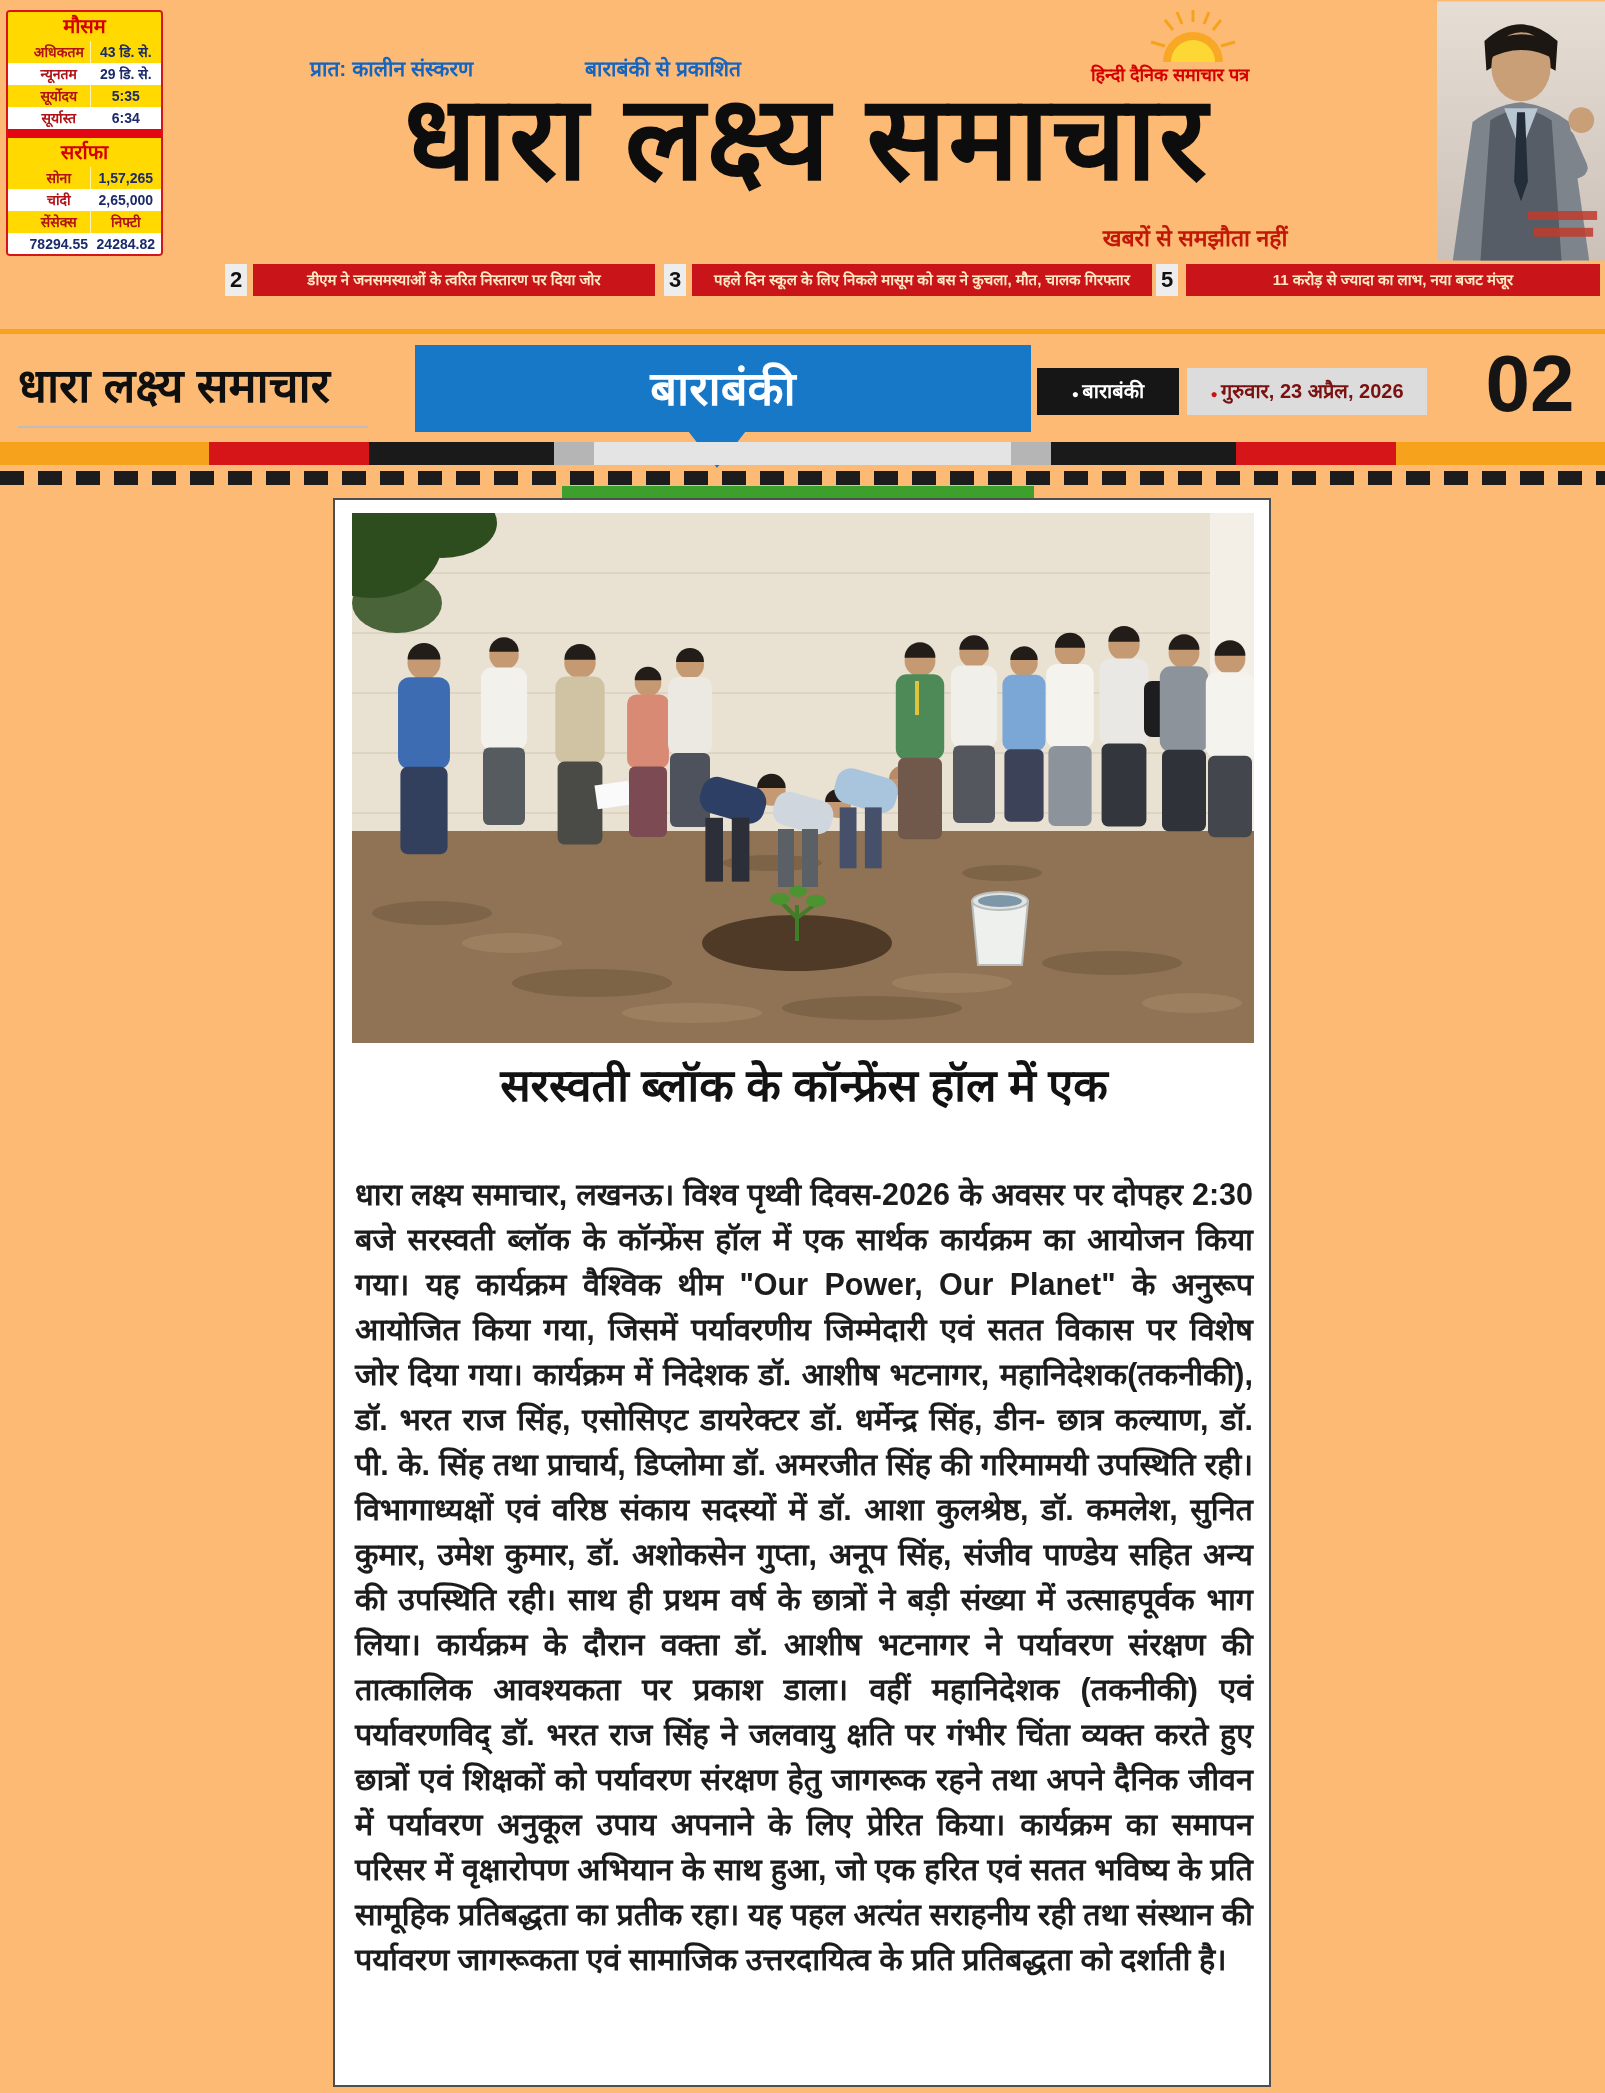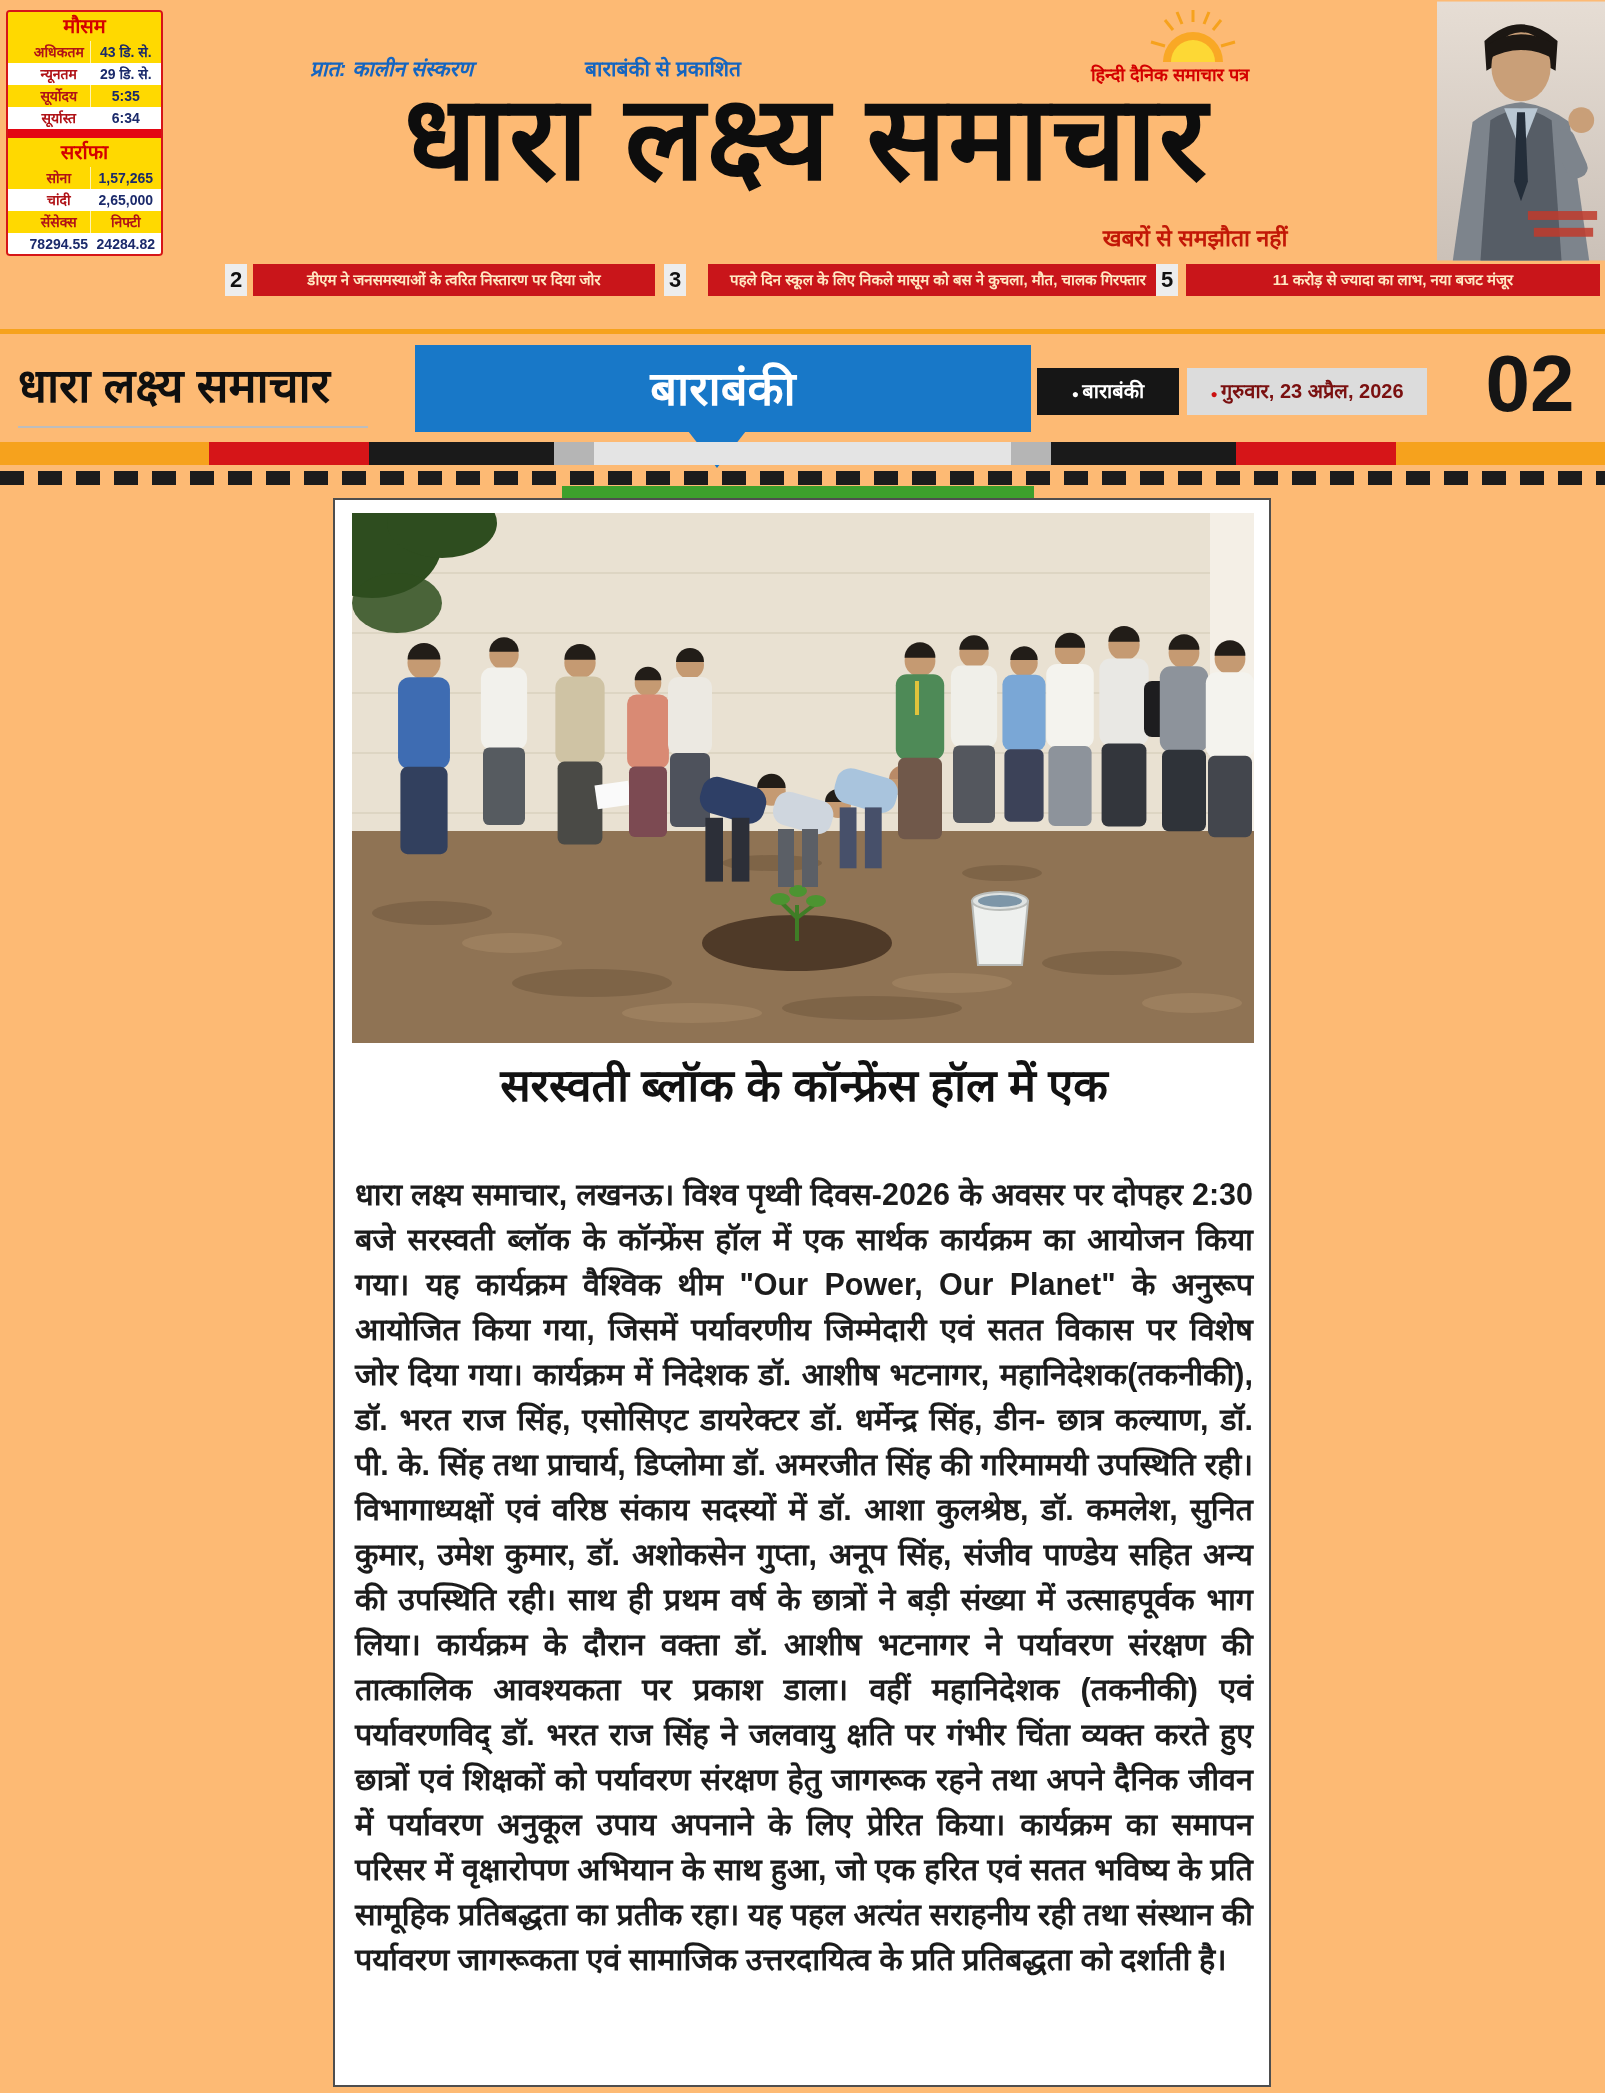--- a/index.html
+++ b/index.html
@@ -11,21 +11,21 @@
   .box-title{height:29px;line-height:29px;text-align:center;color:#d40000;font-weight:bold;font-size:20px;background:#ffd900;}
   .wrow{display:flex;height:22px;line-height:22px;font-size:14px;font-weight:bold;}
   .wrow.y{background:#ffd900;} .wrow.w{background:#ffffff;}
   .wlabel{width:47%;color:#b01217;text-align:center;border-right:1px solid rgba(255,255,255,.7);margin-left:20px;}
   .wval{width:53%;color:#1b2a6b;text-align:center;}
   .red-divider{height:9px;background:#e30613;}
   .idx-label{color:#b01217;} .idx-val{color:#1b2a6b;}
 
   
   .edition-label,.published-label{position:absolute;top:54px;color:#1565c0;font-weight:bold;font-size:21px;}
-  .edition-label{left:310px;font-style:italic;} .published-label{left:585px;}
+  .edition-label{left:310px;} .published-label{left:585px;}
   .paper-title{position:absolute;left:254px;top:58px;width:1105px;height:160px;color:#0d0d0d;font-weight:800;font-size:118px;letter-spacing:2px;text-align:center;line-height:160px;white-space:nowrap;}
   .sun-wrap{position:absolute;left:1145px;top:8px;width:96px;height:56px;}
   .daily-label{position:absolute;left:1040px;top:62px;width:260px;text-align:center;color:#d40000;font-weight:bold;font-size:18px;}
   .tagline{position:absolute;left:1080px;top:221px;width:230px;text-align:center;color:#c21807;font-weight:bold;font-size:23px;}
   .portrait-box{position:absolute;left:1437px;top:0;width:168px;height:262px;overflow:hidden;}
 
   
   .ticker-num{position:absolute;top:264px;height:32px;line-height:32px;padding:0 5px;background:#ededed;color:#111;font-weight:800;font-size:22px;}
   .ticker-box{position:absolute;top:264px;height:32px;line-height:32px;background:#c9151a;color:#ffe8c2;font-weight:bold;font-size:15px;text-align:center;overflow:hidden;white-space:nowrap;padding:0 13px;}
 
@@ -140,21 +140,21 @@
       <rect x="124" y="128" width="22" height="52" rx="10" transform="rotate(-24 135 154)" fill="#7d848c"></rect>
       <circle cx="146" cy="120" r="13" fill="#c99f78"></circle>
       <rect x="92" y="212" width="70" height="9" fill="#c0392b" opacity="0.85"></rect>
       <rect x="98" y="229" width="60" height="9" fill="#c0392b" opacity="0.85"></rect>
     </svg>
   </div>
 
   <span class="ticker-num" style="left:225px;">2</span>
   <div class="ticker-box" style="left:253px;width:402px;">डीएम ने जनसमस्याओं के त्वरित निस्तारण पर दिया जोर</div>
   <span class="ticker-num" style="left:664px;">3</span>
-  <div class="ticker-box" style="left:692px;width:460px;margin-left:16px;">पहले दिन स्कूल के लिए निकले मासूम को बस ने कुचला, मौत, चालक गिरफ्तार</div>
+  <div class="ticker-box" style="left:692px;width:460px;">पहले दिन स्कूल के लिए निकले मासूम को बस ने कुचला, मौत, चालक गिरफ्तार</div>
   <span class="ticker-num" style="left:1156px;">5</span>
   <div class="ticker-box" style="left:1186px;width:414px;">11 करोड़ से ज्यादा का लाभ, नया बजट मंजूर</div>
 
   <div class="orange-rule"></div>
 
   <div class="sec-paper-name">धारा लक्ष्य समाचार</div>
   <div class="sec-blue-box">बाराबंकी</div>
   <div class="sec-blue-pointer"></div>
   <div class="chip chip-dark">बाराबंकी</div>
   <div class="chip chip-gray">गुरुवार, 23 अप्रैल, 2026</div>

